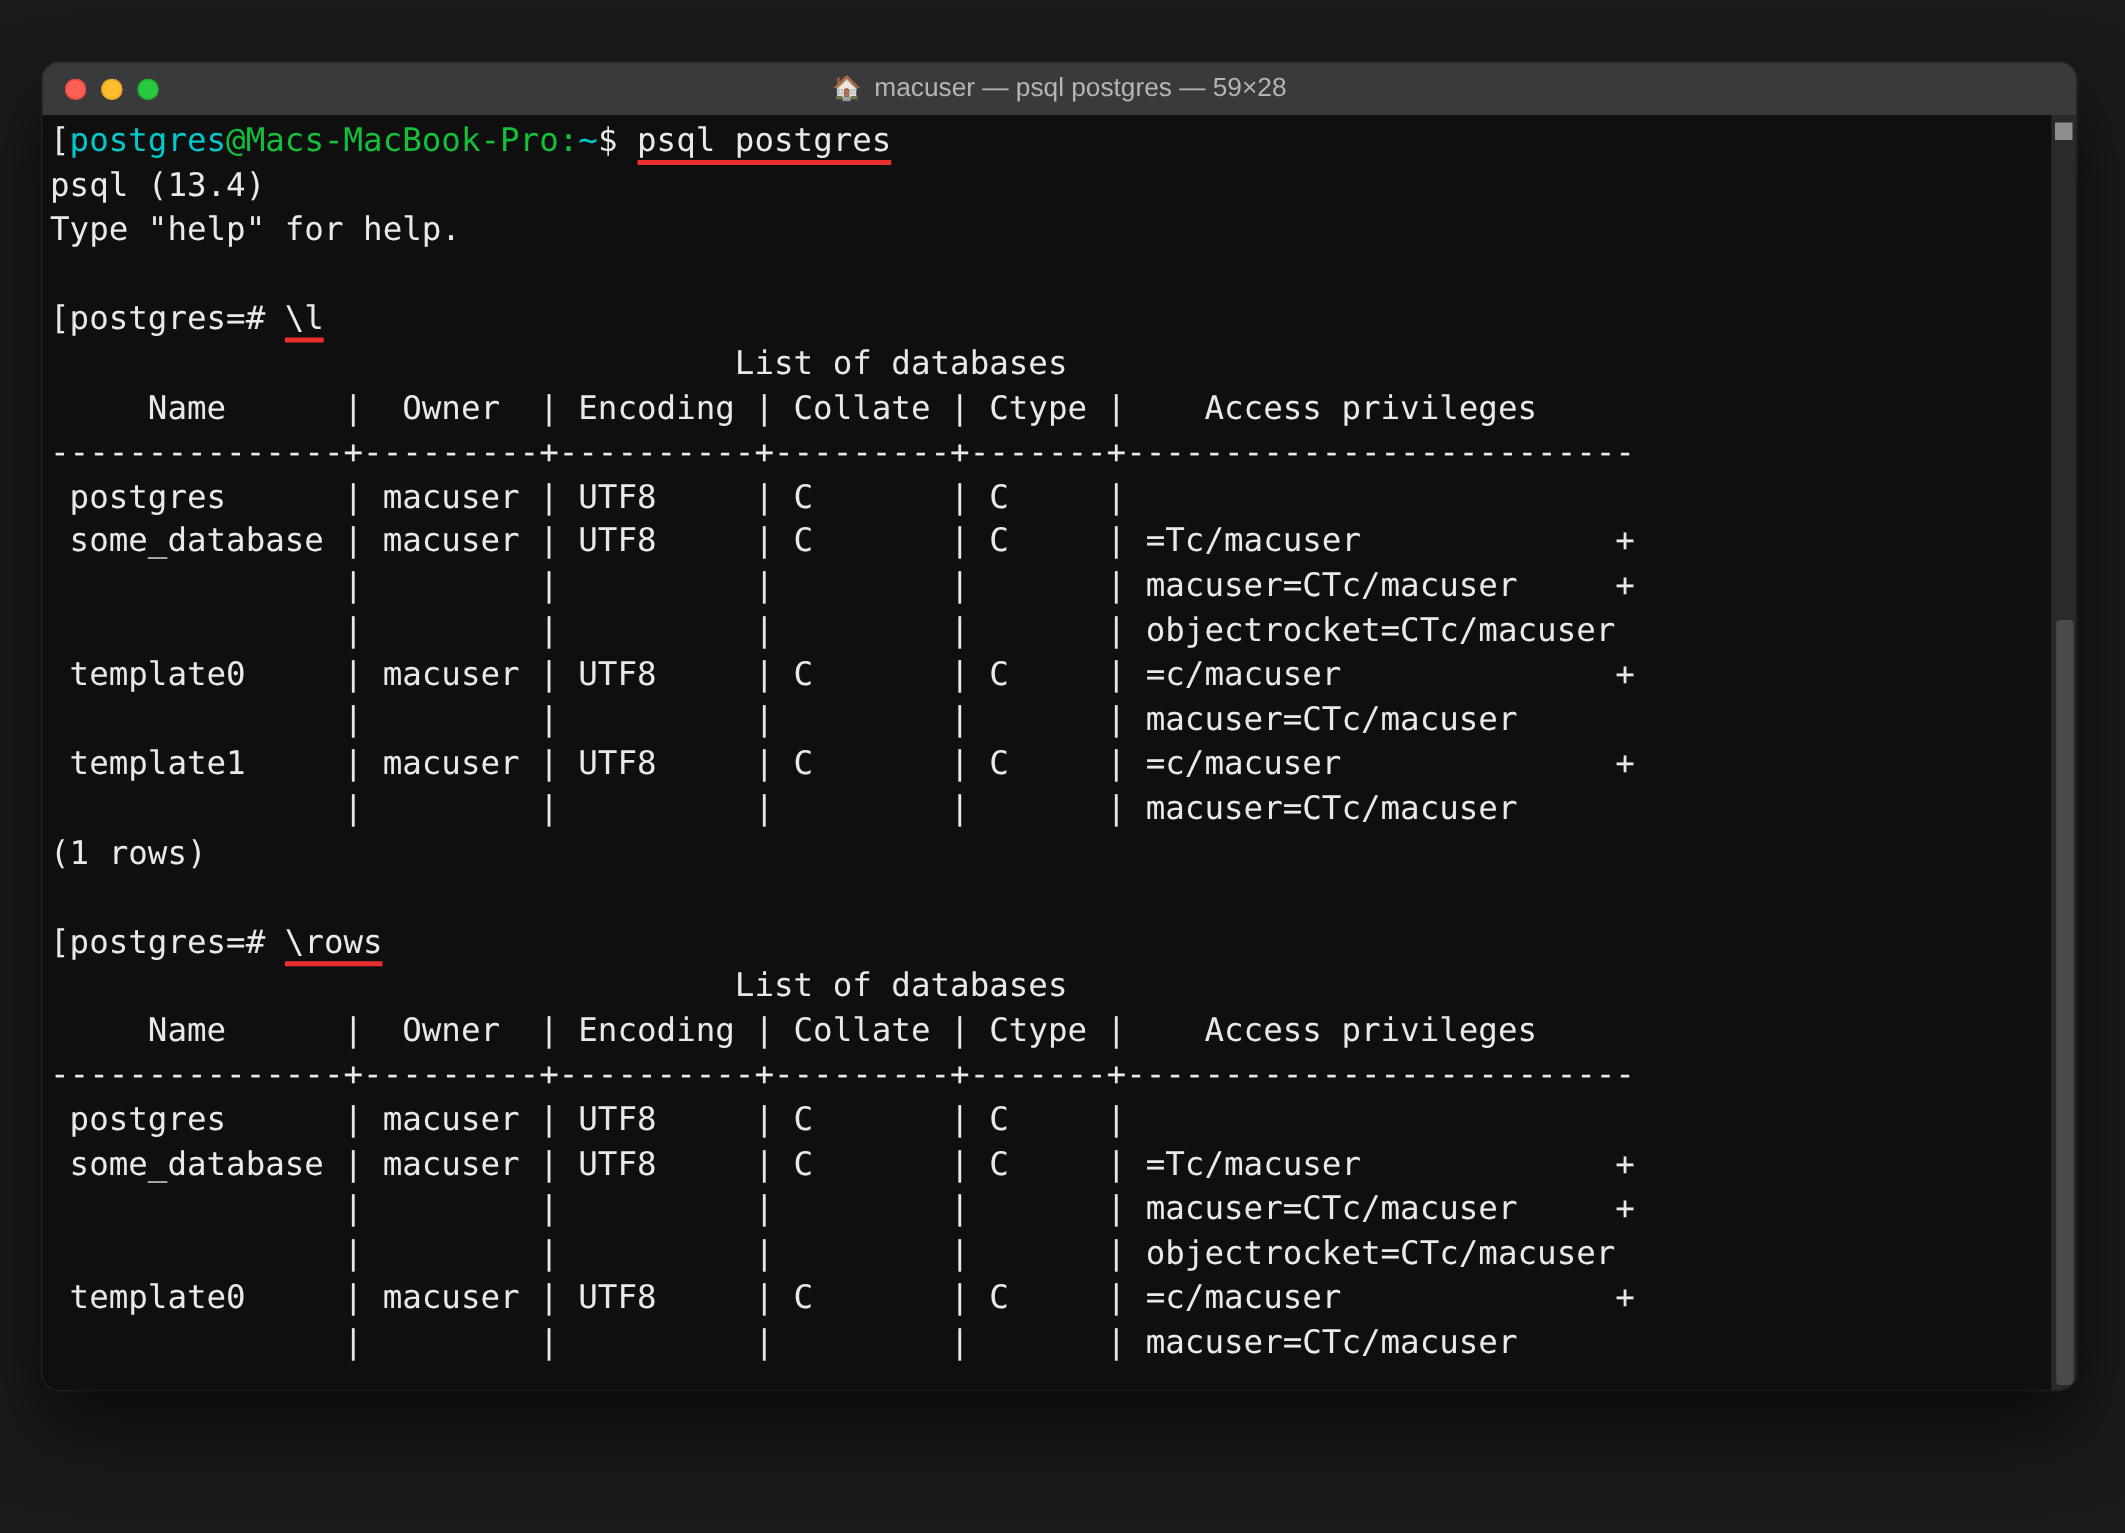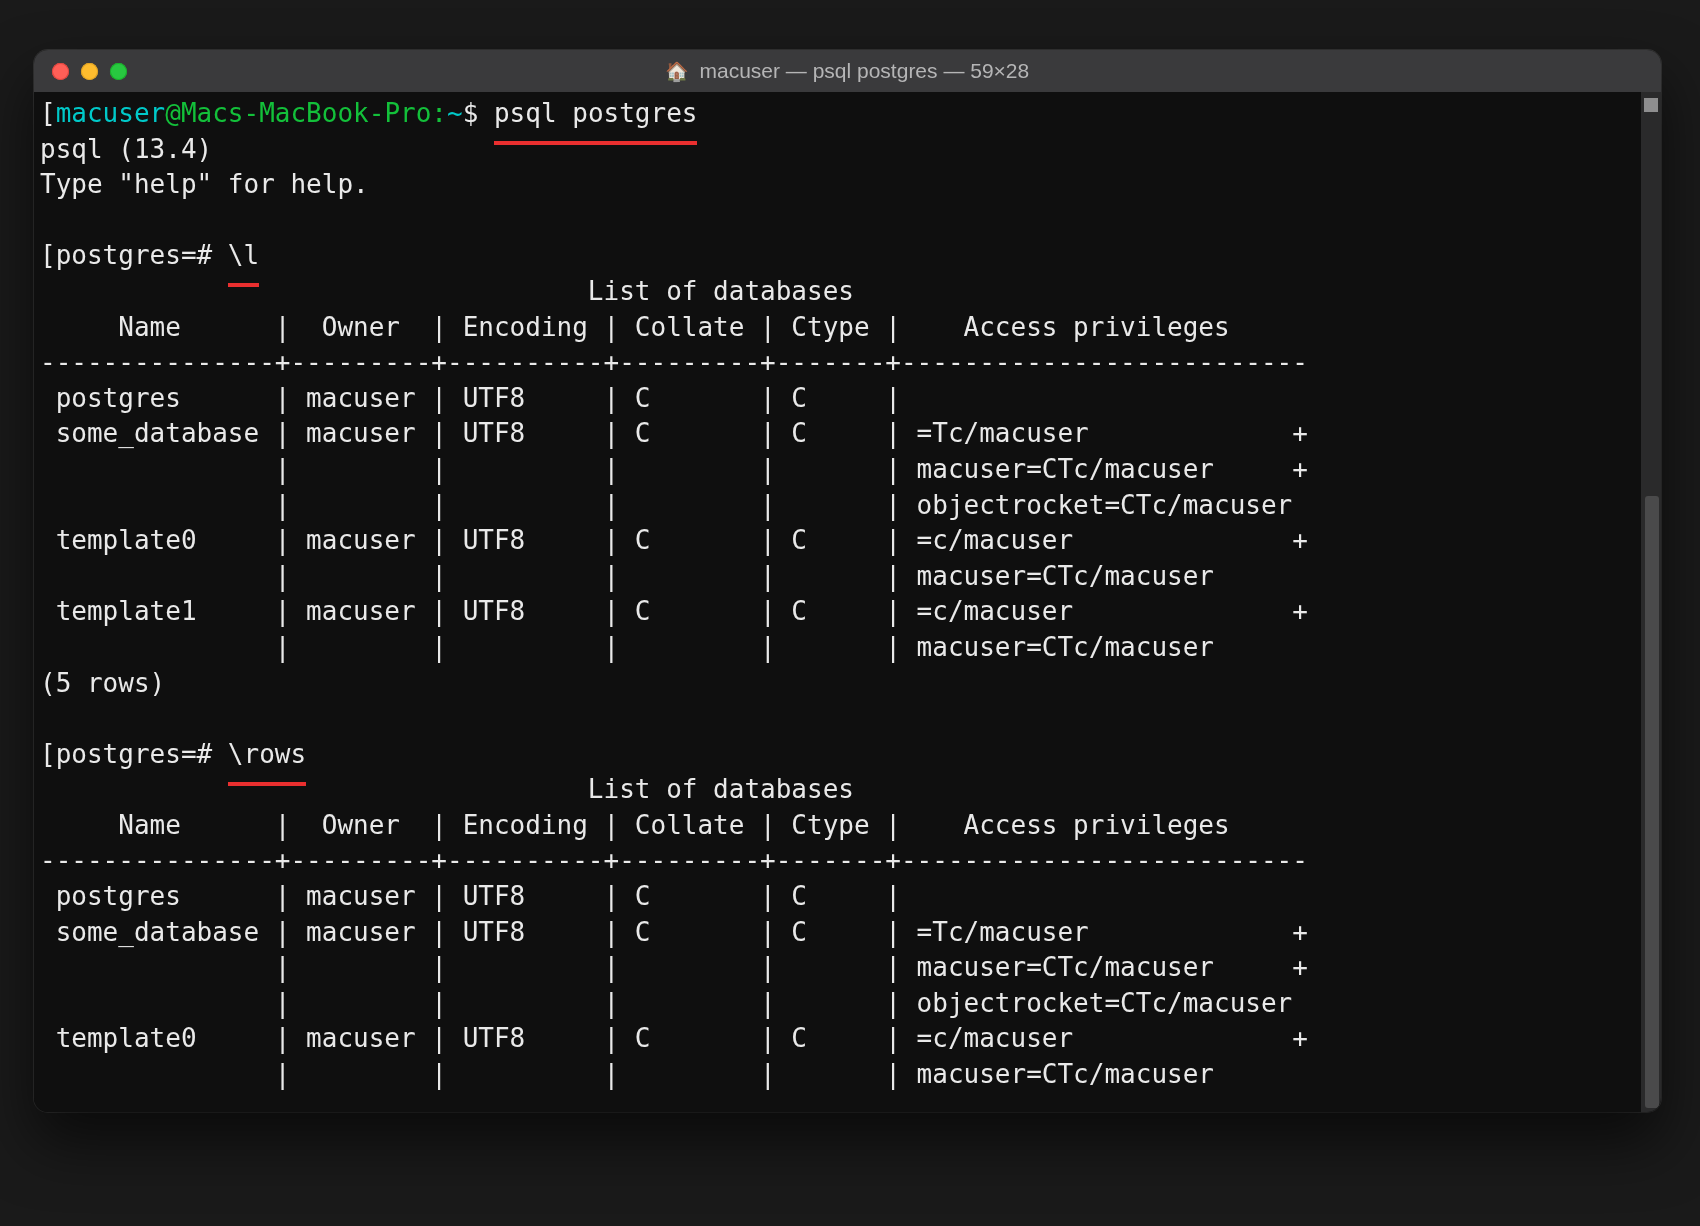--- a/index.html
+++ b/index.html
@@ -81,21 +81,21 @@
     line-height: 35.6px;
     color: #e9e9e9;
     white-space: pre;
     letter-spacing: 0;
   }
   .teal  { color:#00c9c9; }
   .green { color:#13c03a; }
   .white { color:#e9e9e9; }
   .uline {
     border-bottom: 4px solid #ea2f2f;
-    padding-bottom: 13px;
+    padding-bottom: 0;
   }
   
   .gutter {
     position: absolute;
     right: 0;
     top: 0;
     width: 20px;
     height: 100%;
     background: #2a2a2b;
   }
@@ -128,37 +128,37 @@
         <div class="dot yellow"></div>
         <div class="dot green"></div>
       </div>
       <div class="title">
         <span class="home-icon">🏠</span>
         <span>macuser — psql postgres — 59×28</span>
       </div>
     </div>
 
     <div class="term-wrap">
-<pre class="term">[<span class="teal">macuser</span><span class="green">@</span><span class="green">Macs-MacBook-Pro:</span><span class="teal">~</span><span class="white">$ </span><span class="white uline">psql postgres</span>
+<pre class="term">[<span class="teal">postgres</span><span class="green">@</span><span class="green">Macs-MacBook-Pro:</span><span class="teal">~</span><span class="white">$ </span><span class="white uline">psql postgres</span>
 <span>psql (13.4)</span>
 <span>Type "help" for help.</span>
 
 [<span>postgres=# </span><span class="uline">\l</span>
 <span>                                   List of databases</span>
 <span>     Name      |  Owner  | Encoding | Collate | Ctype |    Access privileges     </span>
 <span>---------------+---------+----------+---------+-------+--------------------------</span>
 <span> postgres      | macuser | UTF8     | C       | C     |                          </span>
 <span> some_database | macuser | UTF8     | C       | C     | =Tc/macuser             +</span>
 <span>               |         |          |         |       | macuser=CTc/macuser     +</span>
 <span>               |         |          |         |       | objectrocket=CTc/macuser </span>
 <span> template0     | macuser | UTF8     | C       | C     | =c/macuser              +</span>
 <span>               |         |          |         |       | macuser=CTc/macuser      </span>
 <span> template1     | macuser | UTF8     | C       | C     | =c/macuser              +</span>
 <span>               |         |          |         |       | macuser=CTc/macuser      </span>
-<span>(5 rows)</span>
+<span>(1 rows)</span>
 
 [<span>postgres=# </span><span class="uline">\rows</span>
 <span>                                   List of databases</span>
 <span>     Name      |  Owner  | Encoding | Collate | Ctype |    Access privileges     </span>
 <span>---------------+---------+----------+---------+-------+--------------------------</span>
 <span> postgres      | macuser | UTF8     | C       | C     |                          </span>
 <span> some_database | macuser | UTF8     | C       | C     | =Tc/macuser             +</span>
 <span>               |         |          |         |       | macuser=CTc/macuser     +</span>
 <span>               |         |          |         |       | objectrocket=CTc/macuser </span>
 <span> template0     | macuser | UTF8     | C       | C     | =c/macuser              +</span>

